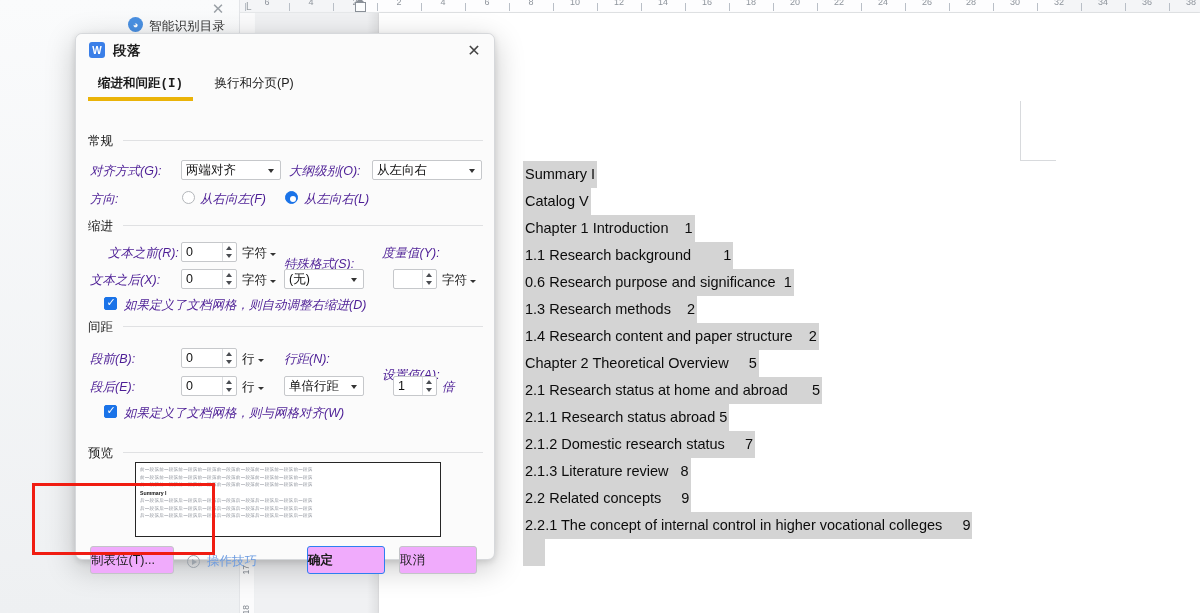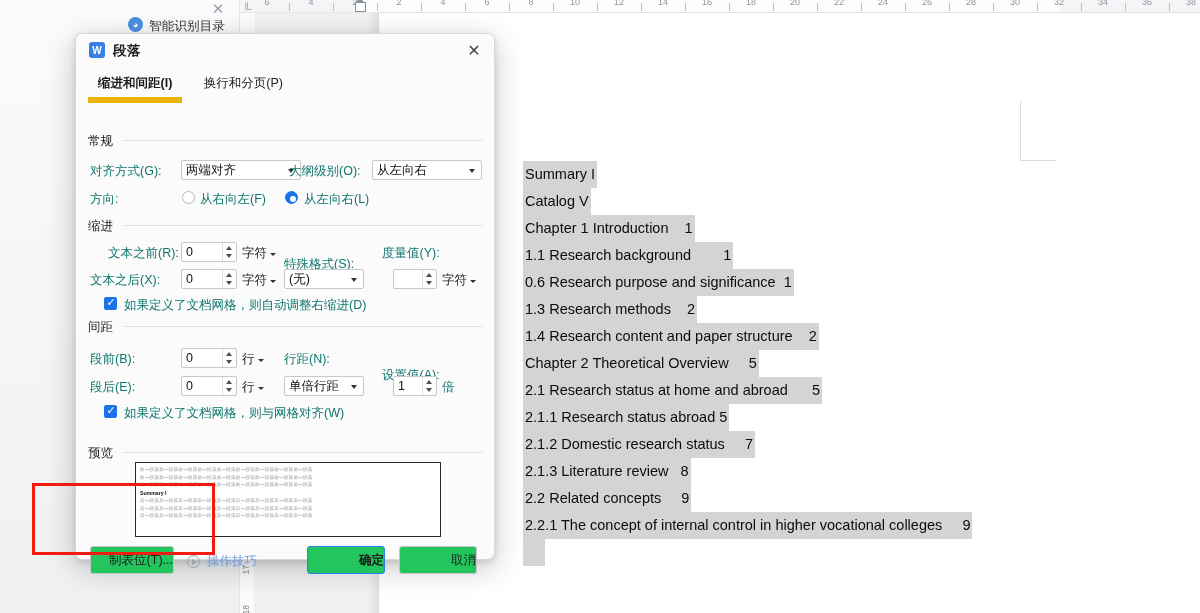--- a/index.html
+++ b/index.html
@@ -149,31 +149,31 @@
     color:#444; font-size:16px; text-align:center; line-height:23px;
     font-family:"DejaVu Sans",sans-serif;
   }
 
   .tabs { position:absolute; left:12px; top:38px; height:26px; }
   .tab {
     display:inline-block; font-size:12.5px; color:#1b1b1b;
     padding: 3px 10px 5px 10px; margin-right:8px;
     border-bottom:2px solid transparent;
   }
-  .tab.active { border-bottom:6px solid #eab308; font-weight:600;}
+  .tab.active { border-bottom:4px solid #eab308; font-weight:600;font-family:Liberation Mono, monospace;}
 
   .sect-title {
     position:absolute; font-size:12.5px; color:#1b1b1b; background:#fbfbfb;
     padding-right:5px; z-index:2;
   }
   .sect-rule {
     position:absolute; height:1px; background:#e0e1e3;
   }
 
-  .lbl { position:absolute; font-size:12.5px; color:#0f766e; white-space:nowrap;}
+  .lbl { position:absolute; font-size:12.5px; color:#4c1d95; white-space:nowrap;font-style:italic;}
 
   .sel {
     position:absolute; height:20px; background:#fff;
     border:1px solid #c6c8cb; border-radius:2px;
     font-size:12.5px; color:#111; padding-left:4px; line-height:18px;
     white-space:nowrap; overflow:hidden;
   }
   .sel:after{
     content:""; position:absolute; right:6px; top:8px;
     border-left:3.5px solid transparent; border-right:3.5px solid transparent;
@@ -237,23 +237,23 @@
     font-size:4.6px; color:#8b9099; line-height:7.6px; white-space:nowrap;
     letter-spacing:.2px; padding-left:4px;
   }
   .pv-main {
     font-size:5.2px; color:#111; line-height:8.5px; font-weight:bold;
     padding-left:4px; white-space:nowrap;
   }
   .pv-clip { position:absolute; left:0; top:3px; width:100%; }
 
   .btn {
-    position:absolute; height:28px; background:#22c55e;
+    position:absolute; height:28px; background:#f0abfc;
     border:1px solid #c3c5c8; border-radius:3px;
-    font-size:12.5px; color:#1b1b1b; text-align:right; line-height:26px;
+    font-size:12.5px; color:#1b1b1b; text-align:left; line-height:26px;
   }
   .btn.primary { border:1.5px solid #2d7ff0; font-weight:600;}
 
   .tip-link {
     position:absolute; font-size:12.5px; color:#6a9ae0;
   }
   .tip-ico {
     position:absolute; width:13px; height:13px; border-radius:50%;
     border:1.5px solid #9aa1a9;
   }
@@ -383,21 +383,21 @@
 
     <div class="tabs">
       <span class="tab active">缩进和间距(I)</span>
       <span class="tab">换行和分页(P)</span>
     </div>
 
     <div class="sect-title" style="left:12px; top:99px;">常规</div>
     <div class="sect-rule" style="left:47px; top:106px; width:360px;"></div>
 
     <div class="lbl" style="left:14px; top:129px;">对齐方式(G):</div>
-    <div class="sel" style="left:105px; top:126px; width:120px;">两端对齐</div>
+    <div class="sel" style="left:105px; top:126px; width:100px;">两端对齐</div>
     <div class="lbl" style="left:213px; top:129px;">大纲级别(O):</div>
     <div class="sel" style="left:296px; top:126px; width:110px;">从左向右</div>
 
     <div class="lbl" style="left:14px; top:157px;">方向:</div>
     <div class="radio" style="left:106px; top:157px;"></div>
     <div class="lbl" style="left:124px; top:157px;">从右向左(F)</div>
     <div class="radio on" style="left:209px; top:157px;"></div>
     <div class="lbl" style="left:228px; top:157px;">从左向右(L)</div>
 
     <div class="sect-title" style="left:12px; top:184px;">缩进</div>

